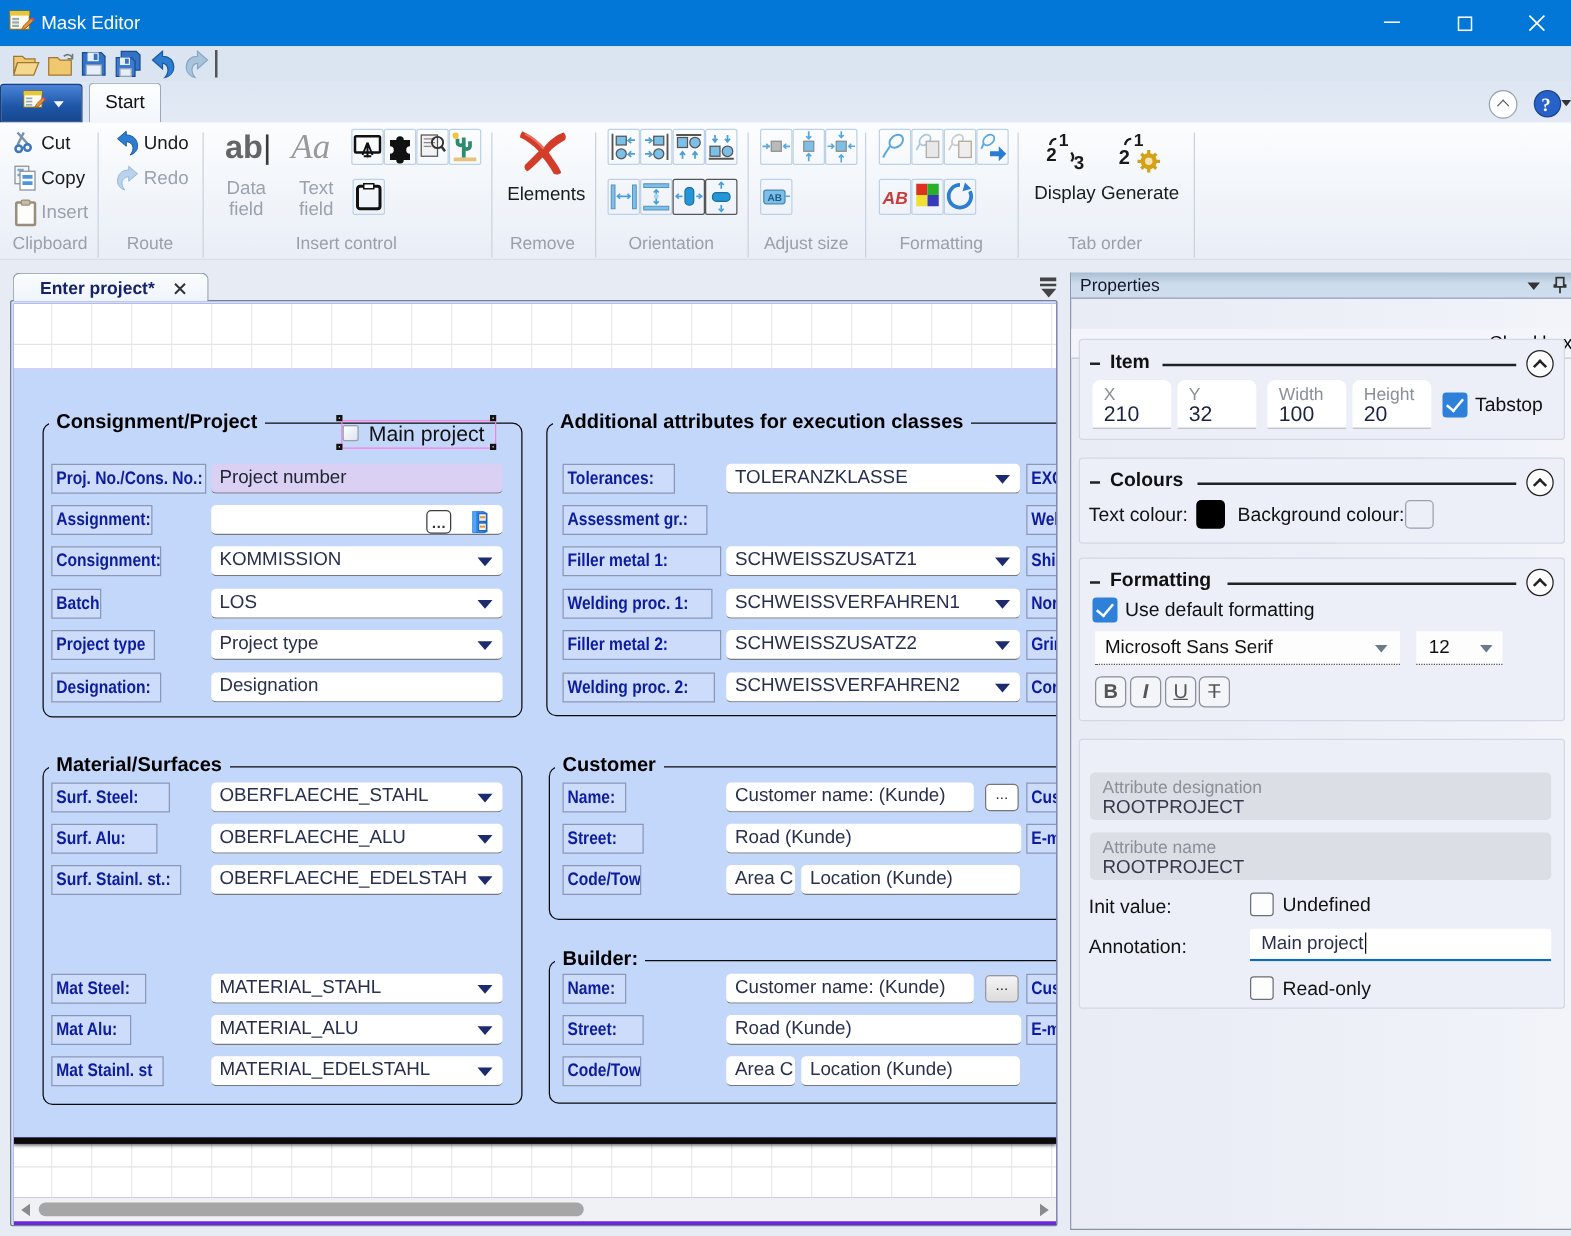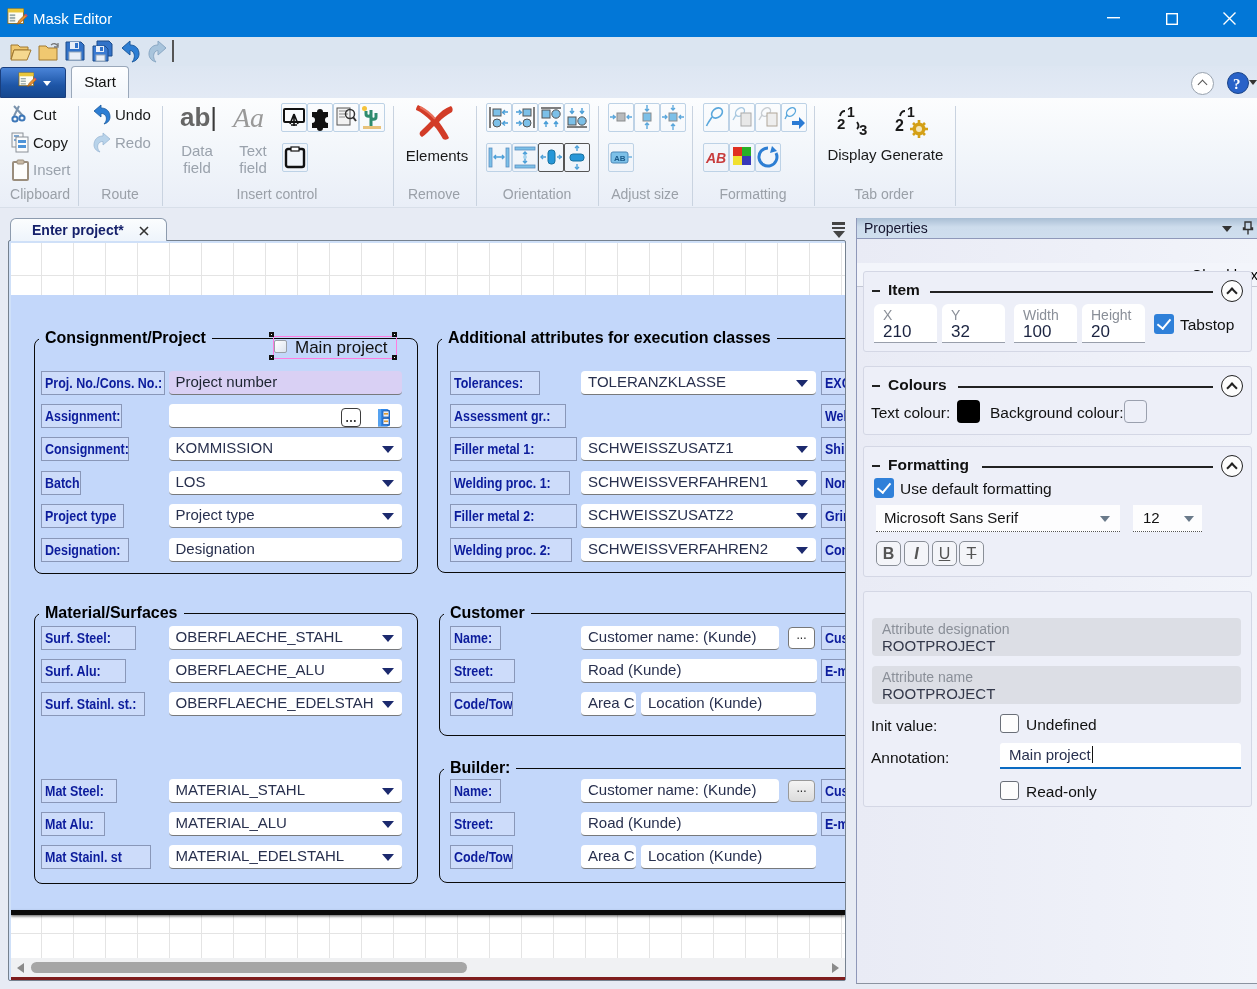--- a/index.html
+++ b/index.html
@@ -25,21 +25,21 @@
 .rlabel { position:absolute; top:88px; width:140px; text-align:center; font-size:14px; color:#9aa0a8; }
 .rtext { font-size:15px; color:#1a1a1a; }
 .rtext.dis { color:#9aa2ac; }
 .rbtn-s { position:absolute; width:26px; height:29px; border:1px solid #bdd2e6; border-radius:2px; }
 
 
 #main { position:absolute; left:0; top:208px; width:1257px; height:781px; background:#e7ebf4; }
 
 
 #editor { position:absolute; left:8px; top:240px; width:838px; height:741px; border:1px solid #75818f; background:#cfe0f8; border-radius:2px; }
-#edin { position:absolute; left:2px; top:2px; width:834px; height:737px; background:#7f1d1d; overflow:hidden; }
+#edin { position:absolute; left:2px; top:2px; width:834px; height:737px; background:#6d28d9; overflow:hidden; }
 #doctab { position:absolute; z-index:5; left:10px; top:218px; width:157px; height:23px; background:linear-gradient(#fbfdfe,#eef4fb); border:1px solid #8d9bae; border-bottom:none; border-radius:6px 6px 0 0; }
 #doctab .t { position:absolute; left:21px; top:3px; font-size:14px; font-weight:bold; color:#16216b; }
 .gridband { position:absolute; left:0; width:834px; background-image:linear-gradient(to right,#e4e4e4 1px,transparent 1px); background-size:32px 100%; background-position:-2px 0; background-color:#fff; }
 #form { position:absolute; left:0px; top:52px; width:834px; height:615px; background:#c3d7fa; overflow:hidden; }
 #blackbar { position:absolute; left:0px; top:667px; width:834px; height:5px; background:#0a0a0a; box-shadow:0 1.5px 2.5px rgba(0,0,0,.55); filter:blur(0.4px); }
 #hscroll { position:absolute; left:0px; top:715px; width:834px; height:19px; background:#f0f1f3; }
 #hthumb { position:absolute; left:20px; top:4px; width:436px; height:11px; border-radius:6px; background:#a6a6a6; }
 
 
 fieldset { position:absolute; border:1.6px solid #0a0a0a; border-radius:8px; }
@@ -461,21 +461,21 @@
       <div class="lbl" style="left:30px;top:331px;width:95px;"><span>Surf. Steel:</span></div>
       <div class="fld" style="left:157.5px;top:331px;width:233.5px;">OBERFLAECHE_STAHL<div class="arr"></div></div>
       <div class="lbl" style="left:30px;top:364px;width:85px;"><span>Surf. Alu:</span></div>
       <div class="fld" style="left:157.5px;top:364px;width:233.5px;">OBERFLAECHE_ALU<div class="arr"></div></div>
       <div class="lbl" style="left:30px;top:397px;width:104px;"><span>Surf. Stainl. st.:</span></div>
       <div class="fld" style="left:157.5px;top:397px;width:233.5px;">OBERFLAECHE_EDELSTAH<div class="arr"></div></div>
       <div class="lbl" style="left:30px;top:484px;width:76px;"><span>Mat Steel:</span></div>
       <div class="fld" style="left:157.5px;top:484px;width:233.5px;">MATERIAL_STAHL<div class="arr"></div></div>
       <div class="lbl" style="left:30px;top:517px;width:64px;"><span>Mat Alu:</span></div>
       <div class="fld" style="left:157.5px;top:517px;width:233.5px;">MATERIAL_ALU<div class="arr"></div></div>
-      <div class="lbl" style="left:30px;top:550px;width:110px;"><span>Mat Stainl. st</span></div>
+      <div class="lbl" style="left:30px;top:550px;width:90px;"><span>Mat Stainl. st</span></div>
       <div class="fld" style="left:157.5px;top:550px;width:233.5px;">MATERIAL_EDELSTAHL<div class="arr"></div></div>
 
       <div class="lbl" style="left:439px;top:331px;width:51px;"><span>Name:</span></div>
       <div class="fld" style="left:570px;top:331px;width:198px;">Customer name: (Kunde)</div>
       <div style="position:absolute;left:777px;top:332px;width:27px;height:22px;background:#fff;border:1px solid #777;border-radius:4px;font-size:12px;color:#222;text-align:center;line-height:14px;">...</div>
       <div class="lbl" style="left:810px;top:331px;width:40px;"><span>Cust</span></div>
       <div class="lbl" style="left:439px;top:364px;width:65px;"><span>Street:</span></div>
       <div class="fld" style="left:570px;top:364px;width:236px;">Road (Kunde)</div>
       <div class="lbl" style="left:810px;top:364px;width:40px;"><span>E-m</span></div>
       <div class="lbl" style="left:439px;top:397px;width:63px;"><span>Code/Town</span></div>

